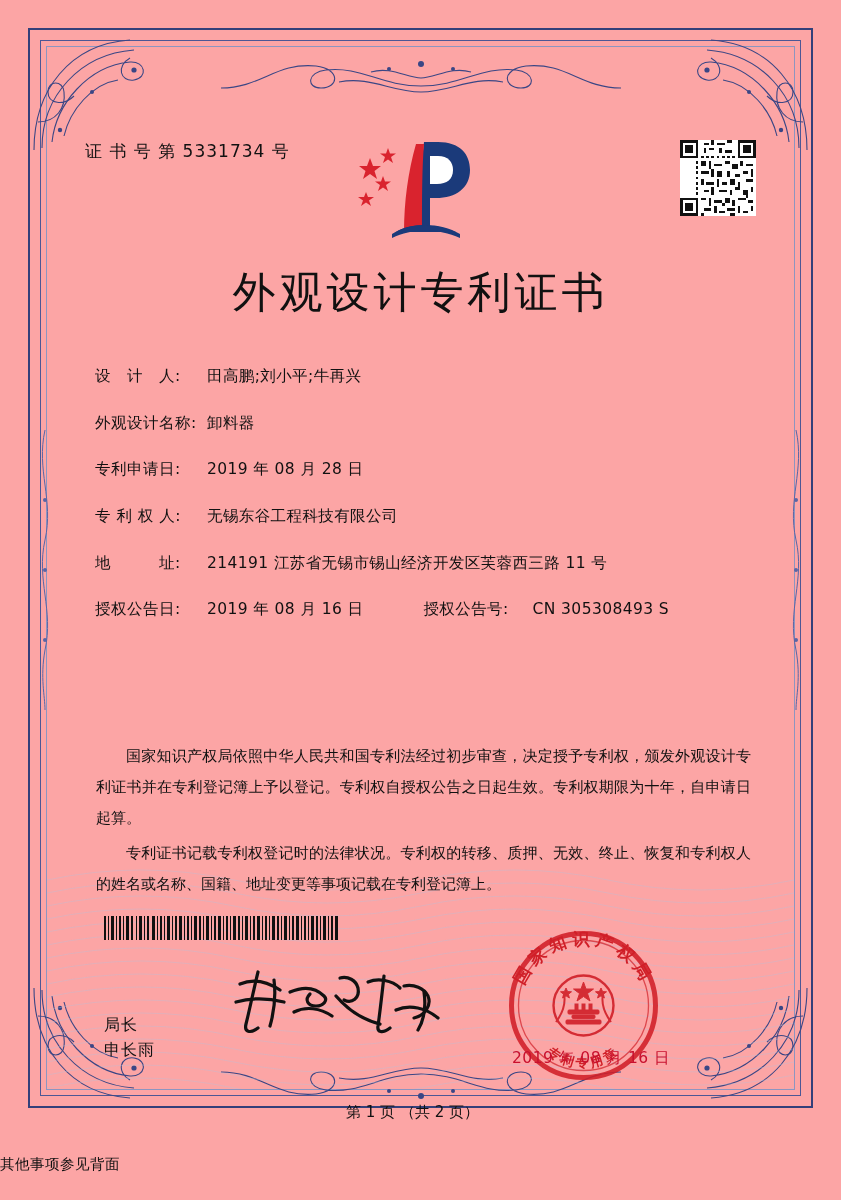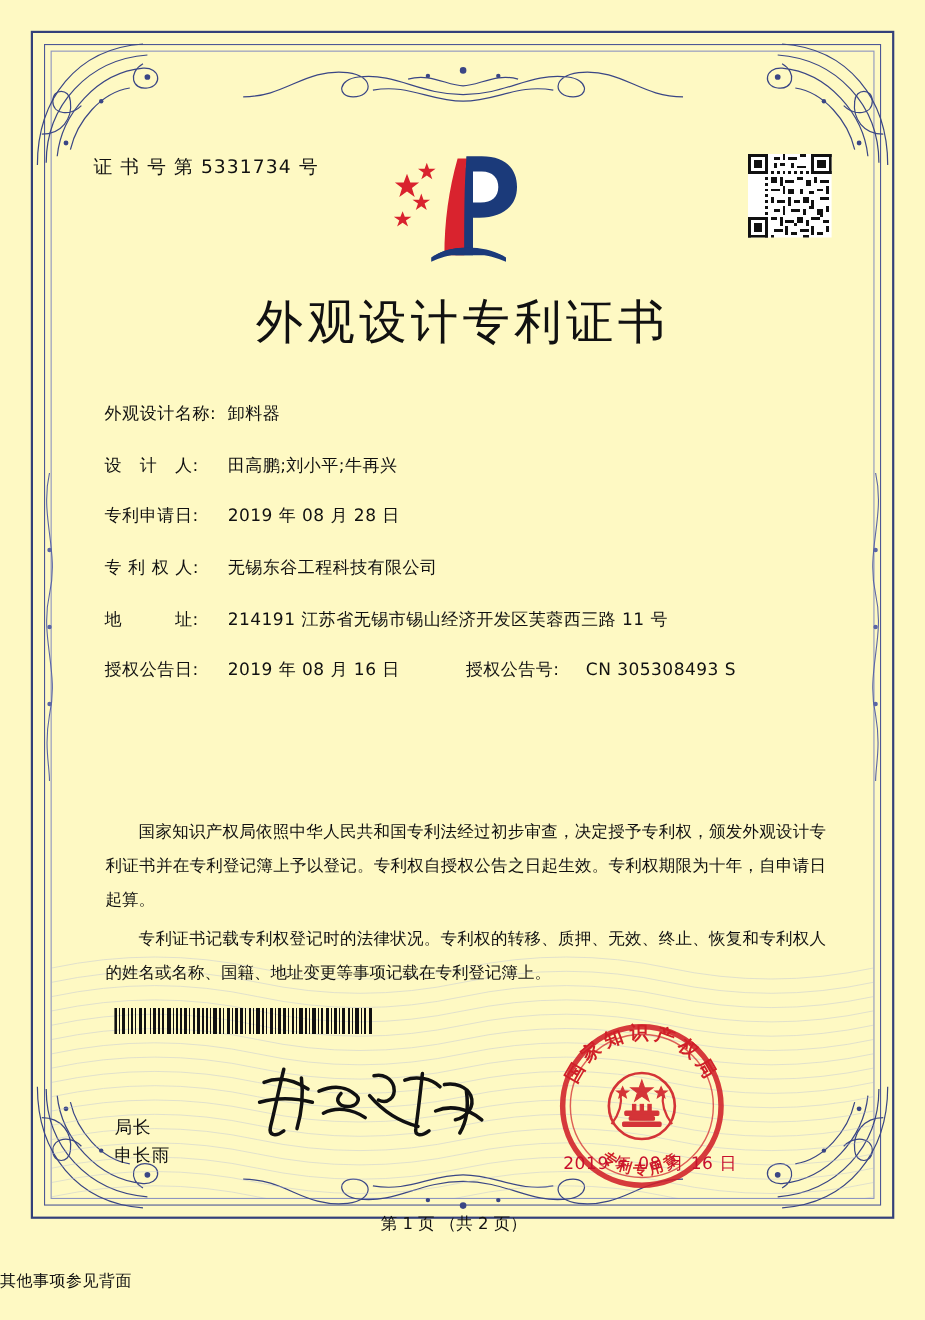--- a/index.html
+++ b/index.html
@@ -15,21 +15,21 @@
     color: #1a1a1a;
     overflow: hidden;
   }
 
   
   #certificate {
     position: absolute;
     left: 0; top: 0;
     width: 841px;
     height: 1200px;
-    background: #fef9c3;
+    background: #fca5a5;
   }
 
   
   .frame-outer {
     position: absolute;
     left: 28px; top: 28px;
     width: 785px; height: 1080px;
     border: 2px solid #33407a;
     box-sizing: border-box;
   }
@@ -489,27 +489,27 @@
           <rect x="25" y="21" width="1" height="1"></rect>
       </g>
     </svg>
   </div>
 
   <div class="cert-title">外观设计专利证书</div>
 
   <div class="fields">
 
     <div class="field-row">
+      <span class="field-label">设　计　人:</span>
+      <span class="field-value">田高鹏;刘小平;牛再兴</span>
+    </div>
+
+    <div class="field-row">
       <span class="field-label">外观设计名称:</span>
       <span class="field-value">卸料器</span>
-    </div>
-
-    <div class="field-row">
-      <span class="field-label">设　计　人:</span>
-      <span class="field-value">田高鹏;刘小平;牛再兴</span>
     </div>
 
 
     <div class="field-row">
       <span class="field-label">专利申请日:</span>
       <span class="field-value">2019 年 08 月 28 日</span>
     </div>
 
     <div class="field-row">
       <span class="field-label">专 利 权 人:</span>

